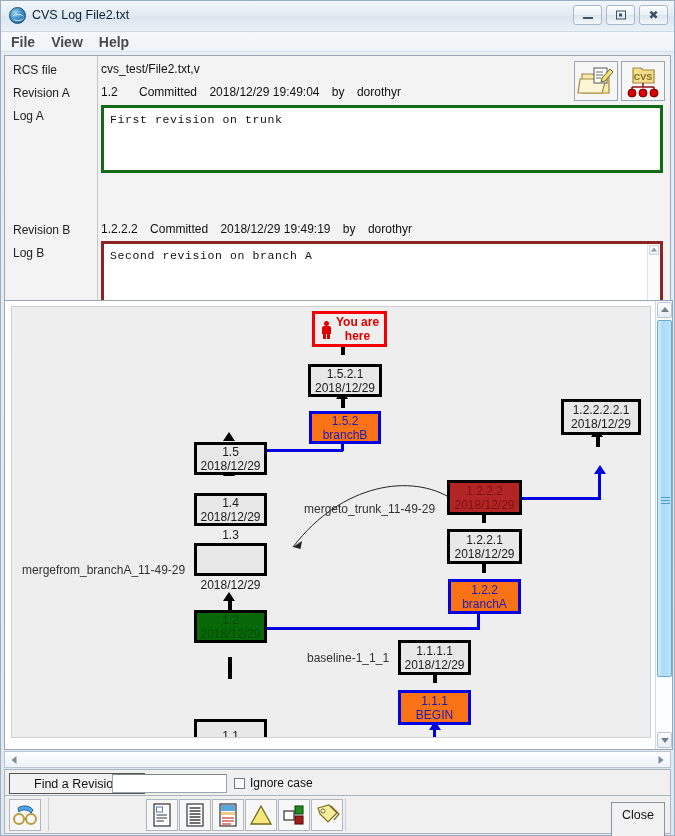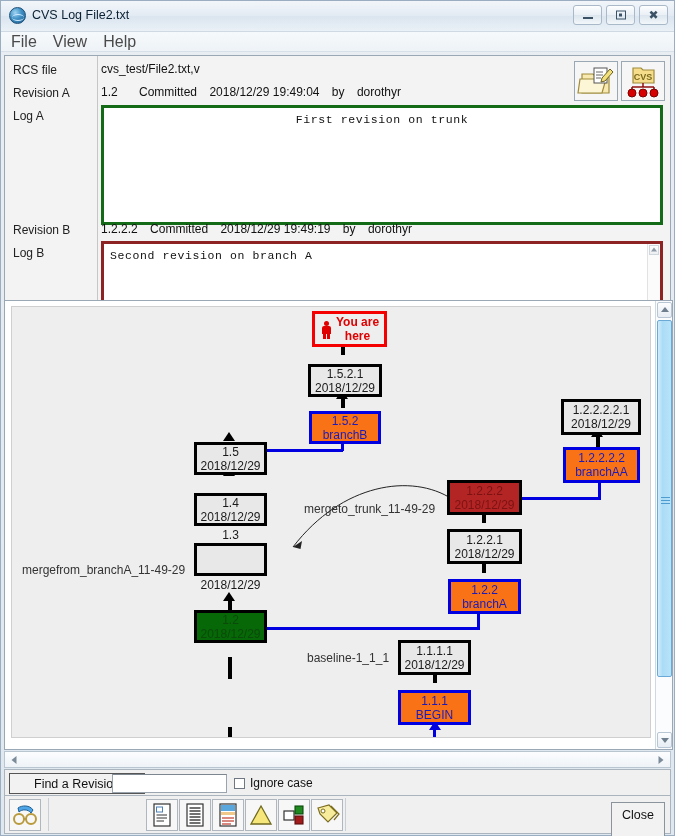--- a/index.html
+++ b/index.html
@@ -43,40 +43,40 @@
   .win-btn .g{position:absolute;left:50%;top:50%;transform:translate(-50%,-50%);}
   .gl-min{width:10px;height:0;border-bottom:2px solid #3a5166;margin-top:3px;}
   .gl-max{width:10px;height:9px;border:1.6px solid #3a5166;box-sizing:border-box;}
   .gl-max:after{content:"";position:absolute;left:2px;top:2px;width:3px;height:3px;background:#3a5166;}
   .gl-close{width:12px;height:12px;color:#3a5166;font-size:12px;line-height:12px;text-align:center;font-family:"Liberation Sans",sans-serif;}
   
   .menubar{
     height:19px;background:linear-gradient(to bottom,#f6f9fb,#eef3f7);
     border-bottom:1px solid #d7dfe8;padding-left:10px;display:flex;align-items:center;gap:16px;
   }
-  .menuitem{font-size:16px;color:#4a4a4a;cursor:default;}
+  .menuitem{font-size:14px;color:#4a4a4a;cursor:default;font-weight:bold;}
   
   .info{
     position:relative;margin:3px 3px 0 3px;height:257px;
     background:#f3f3f3;border:1px solid #9aa8b5;box-sizing:border-box;
   }
   .info-label{
     position:absolute;left:8px;font-size:12px;color:#222;white-space:nowrap;
   }
   .divider-v{position:absolute;left:92px;top:0;bottom:0;width:1px;background:#c6c6c6;}
   .rcs-row{position:absolute;left:96px;top:6px;right:68px;height:17px;}
   .rcs-val{font-size:12px;color:#111;}
   .revA-row{position:absolute;left:96px;top:29px;font-size:12px;color:#111;white-space:nowrap;}
   .revB-row{position:absolute;left:96px;top:166px;font-size:12px;color:#111;white-space:nowrap;}
   .revA-row span,.revB-row span{display:inline-block;}
   .sp{display:inline-block;width:9px;}
   .logbox{
     position:absolute;left:96px;right:7px;background:#fff;box-sizing:border-box;overflow:hidden;
   }
-  .logA{top:49px;height:120px;border:3px solid #136b17;text-align:center;}
+  .logA{top:49px;height:68px;border:3px solid #136b17;}
   .logB{top:185px;height:92px;border:3px solid #8e2323;}
   .log-text{
     font-family:"Liberation Mono","DejaVu Sans Mono",monospace;font-size:11.5px;
     color:#111;padding:5px 6px;white-space:pre;letter-spacing:.6px;
   }
   .log-sb{
     position:absolute;right:0;top:0;bottom:0;width:12px;background:#fbfbfb;border-left:1px solid #e2e2e2;
   }
   .sb-arrow{
     position:absolute;left:1px;width:10px;height:10px;
@@ -371,30 +371,30 @@
       <div class="node blk" style="left:182px;top:236px;width:73px;height:33px;gap:36px;">
         <div>1.3</div>
         <div>2018/12/29</div>
       </div>
 
       <div class="node grn" style="left:182px;top:303px;width:73px;height:33px;">
         <div>1.2</div>
         <div>2018/12/29</div>
       </div>
 
+      <div class="node blk" style="left:182px;top:412px;width:73px;height:33px;">
+        <div>1.1</div>
+        <div></div>
+      </div>
 
       <div class="node blk" style="left:549px;top:92px;width:80px;height:36px;">
         <div>1.2.2.2.2.1</div>
         <div>2018/12/29</div>
       </div>
 
-      <div class="node blu" style="left:551px;top:140px;width:77px;height:36px;">
-        <div>1.2.2.2.2</div>
-        <div>branchAA</div>
-      </div>
 
       <div class="node red" style="left:435px;top:173px;width:75px;height:35px;">
         <div>1.2.2.2</div>
         <div>2018/12/29</div>
       </div>
 
       <div class="node blk" style="left:435px;top:222px;width:75px;height:35px;">
         <div>1.2.2.1</div>
         <div>2018/12/29</div>
       </div>

